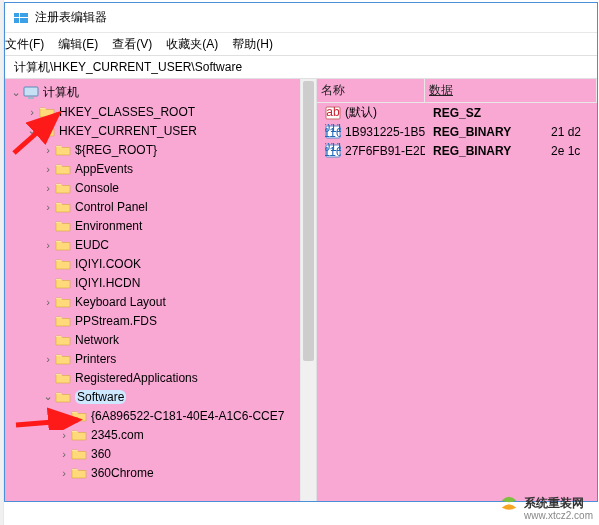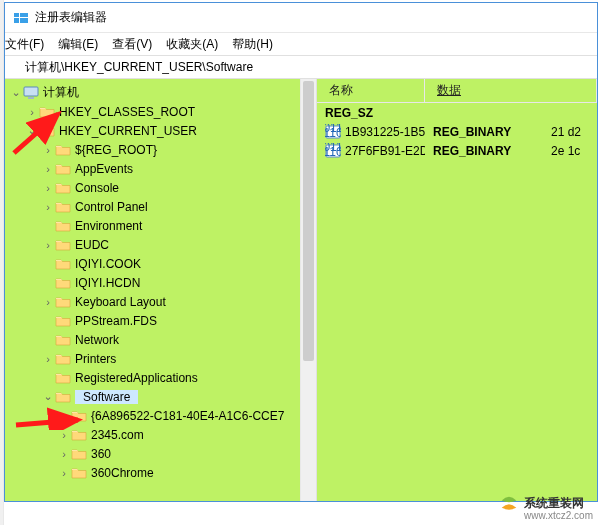--- a/index.html
+++ b/index.html
@@ -1,40 +1,40 @@
 <!DOCTYPE html>
 <html><head>
 <meta charset="utf-8">
 <style>
   * { box-sizing: border-box; margin: 0; padding: 0; font-family: "Microsoft YaHei", "Segoe UI", sans-serif; font-size: 12px; }
   body { width: 599px; height: 525px; position: relative; overflow: hidden; background: #fff; }
-  .window { position: absolute; left: 4px; top: 2px; width: 594px; height: 500px; border: 1px solid #4a90d9; background: #bef264; display: flex; flex-direction: column; }
+  .window { position: absolute; left: 4px; top: 2px; width: 594px; height: 500px; border: 1px solid #4a90d9; background: #f9a8d4; display: flex; flex-direction: column; }
   .titlebar { height: 30px; background: #fff; display: flex; align-items: center; padding-left: 8px; border-bottom: 1px solid #e8e8e8; }
   .titlebar .app-icon { width: 16px; height: 16px; margin-right: 6px; display: inline-flex; }
   .titlebar .title { color: #000; }
   .menubar { height: 22px; display: flex; align-items: center; padding-left: 0; gap: 14px; background: #fff; }
   .menubar span { cursor: default; }
-  .addressbar { height: 24px; border-top: 1px solid #e0e0e0; border-bottom: 1px solid #e0e0e0; display: flex; align-items: center; padding-left: 20px; background: #fff; }
+  .addressbar { height: 24px; border-top: 1px solid #e0e0e0; border-bottom: 1px solid #e0e0e0; display: flex; align-items: center; padding-left: 9px; background: #fff; }
   .addressbar input { border: none; width: 100%; outline: none; background: transparent; }
   .content { flex: 1; display: flex; min-height: 0; }
   .tree { width: 312px; border-right: 1px solid #e0e0e0; overflow: hidden; padding-top: 4px; position: relative; }
   .tree-scrollbar { position: absolute; right: 0; top: 0; bottom: 0; width: 16px; background: #f0f0f0; border-left: 1px solid #e8e8e8;}
   .tree-scrollbar .thumb { position: absolute; left: 2px; right: 2px; top: 2px; height: 280px; background: #cdcdcd; border-radius: 2px;}
   .tree-row { display: flex; align-items: center; height: 19px; white-space: nowrap; position: relative; }
   .exp { width: 14px; text-align: center; color: #666; font-size: 11px; cursor: default; }
   .exp.blank { opacity: 0; }
   .icon-folder, .icon-pc { width: 16px; height: 14px; margin-right: 4px; display: inline-flex; align-items: center; justify-content: center; }
   .icon-folder svg, .icon-pc svg { width: 16px; height: 14px; }
   .tree-row .label { }
-  .tree-row.selected .label { background: #cde8ff; padding: 0 8px; }
+  .tree-row.selected .label { background: #cde8ff; padding: 0 2px; border-radius: 6px; }
   .ind { display: inline-block; }
   
   .values { flex: 1; overflow: hidden; }
   .values-header { height: 24px; display: flex; align-items: center; border-bottom: 1px solid #e8e8e8; }
-  .values-header .col { padding-left: 12px; color: #222; border-right: 1px solid #e8e8e8; height: 100%; display:flex; align-items:center;}
+  .values-header .col { padding-left: 4px; color: #222; border-right: 1px solid #e8e8e8; height: 100%; display:flex; align-items:center;}
   .col-name { width: 108px; }
   .col-type { width: 118px; }
   .col-data { flex: 1; text-decoration: underline; }
   .value-row { height: 19px; display: flex; align-items: center; }
   .value-row .cell { padding-left: 8px; white-space: nowrap; overflow: hidden; text-overflow: ellipsis; }
   .cell-name { width: 108px; display: flex; align-items: center; gap: 4px; }
   .cell-type { width: 118px; font-weight: bold; }
   .cell-data { flex: 1; }
   .val-icon { width: 16px; height: 16px; display: inline-flex; flex: 0 0 16px;}
   .arrow1, .arrow2 { position: absolute; pointer-events: none; z-index: 5; }
@@ -310,20 +310,29 @@
         <div class="thumb"></div>
       </div>
     </div>
     <div class="values">
       <div class="values-header">
         <div class="col col-name">名称</div>
         <div class="col col-data">数据</div>
       </div>
       <div id="value-rows">
           <div class="value-row">
+            <div class="cell cell-name">
+              <span class="val-icon">
+                <svg viewBox="0 0 16 16">
+                  <rect x="1" y="2" width="14" height="12" rx="1" fill="#fff" stroke="#c86a6a"></rect>
+                  <text x="8" y="11" text-anchor="middle" font-size="7" fill="#c23" font-family="sans-serif">ab</text>
+                </svg>
+              </span>
+              <span>(默认)</span>
+            </div>
             <div class="cell cell-type">REG_SZ</div>
             <div class="cell cell-data"></div>
           </div>
           <div class="value-row">
             <div class="cell cell-name">
               <span class="val-icon">
                 <svg viewBox="0 0 16 16">
                   <rect x="1" y="2" width="14" height="12" rx="1" fill="#fff" stroke="#5a8ac8"></rect>
                   <text x="8" y="8" text-anchor="middle" font-size="5" fill="#2468b8" font-family="sans-serif">011</text>
                   <text x="8" y="13" text-anchor="middle" font-size="5" fill="#2468b8" font-family="sans-serif">110</text>

